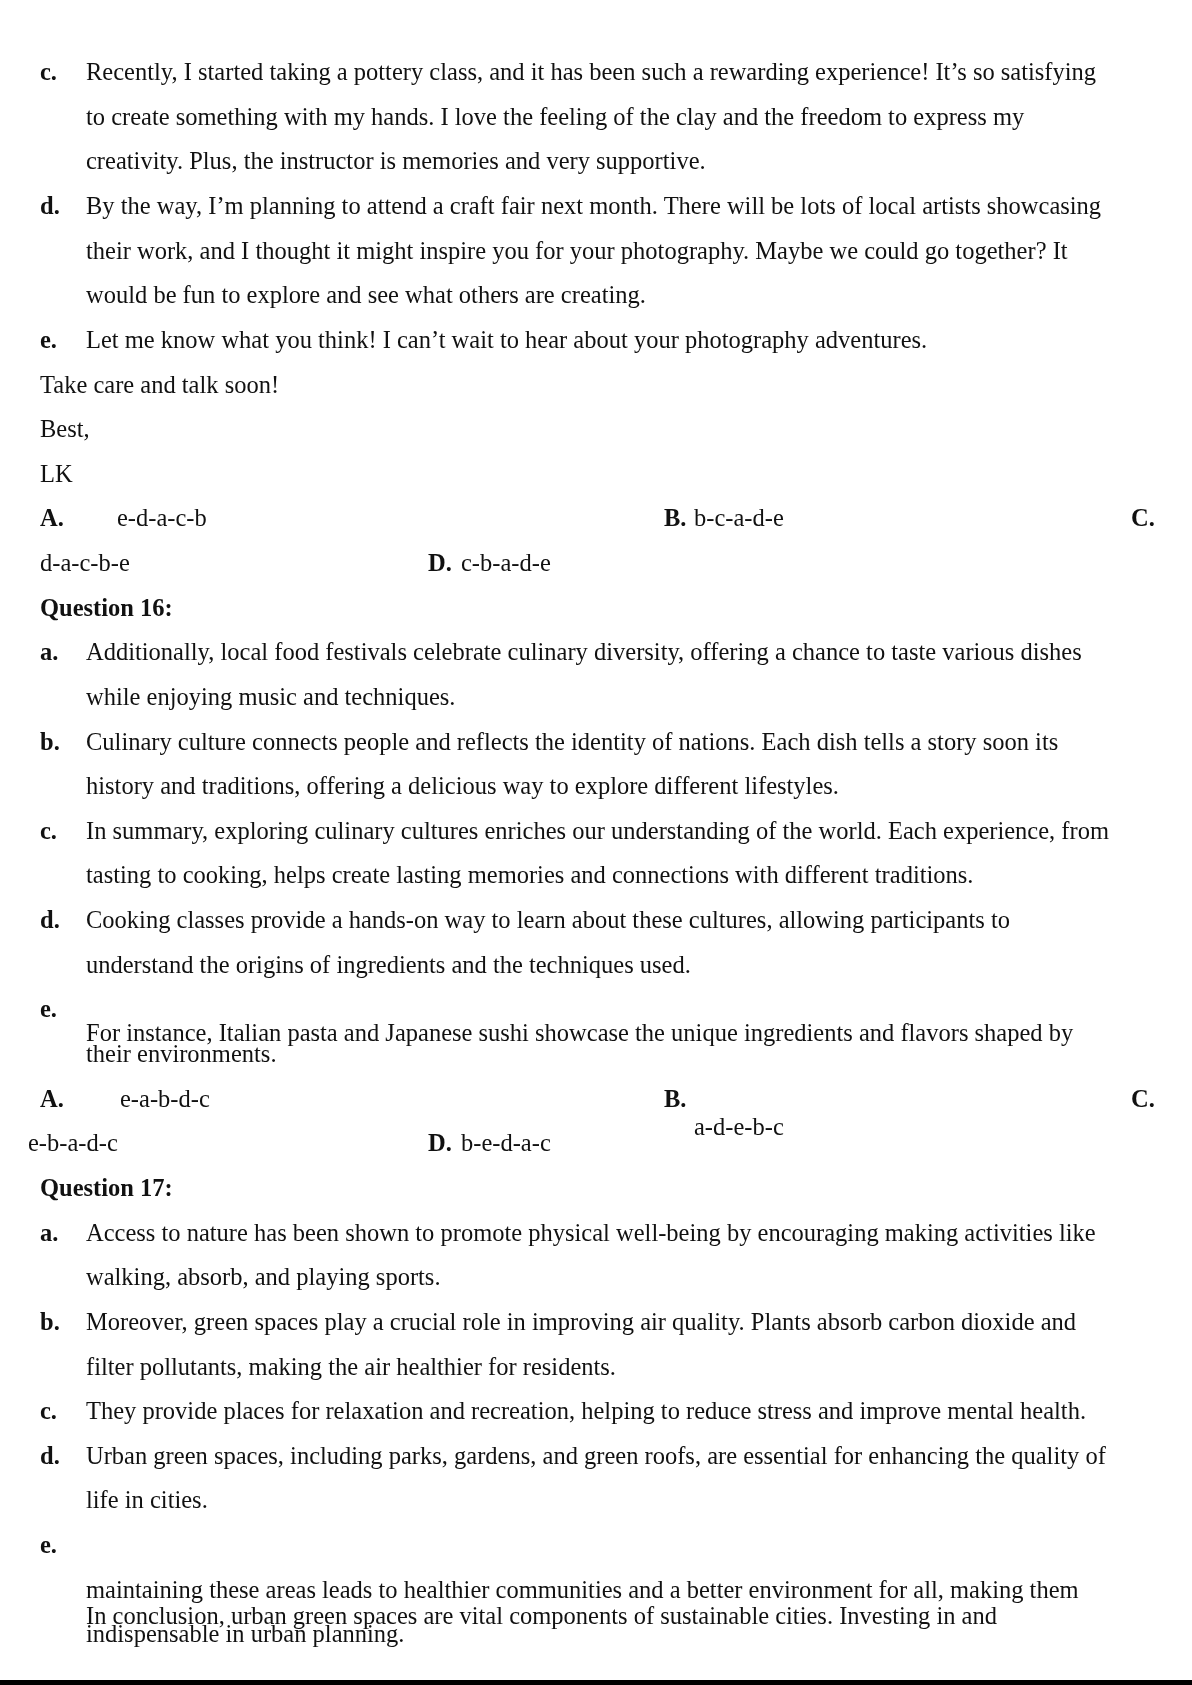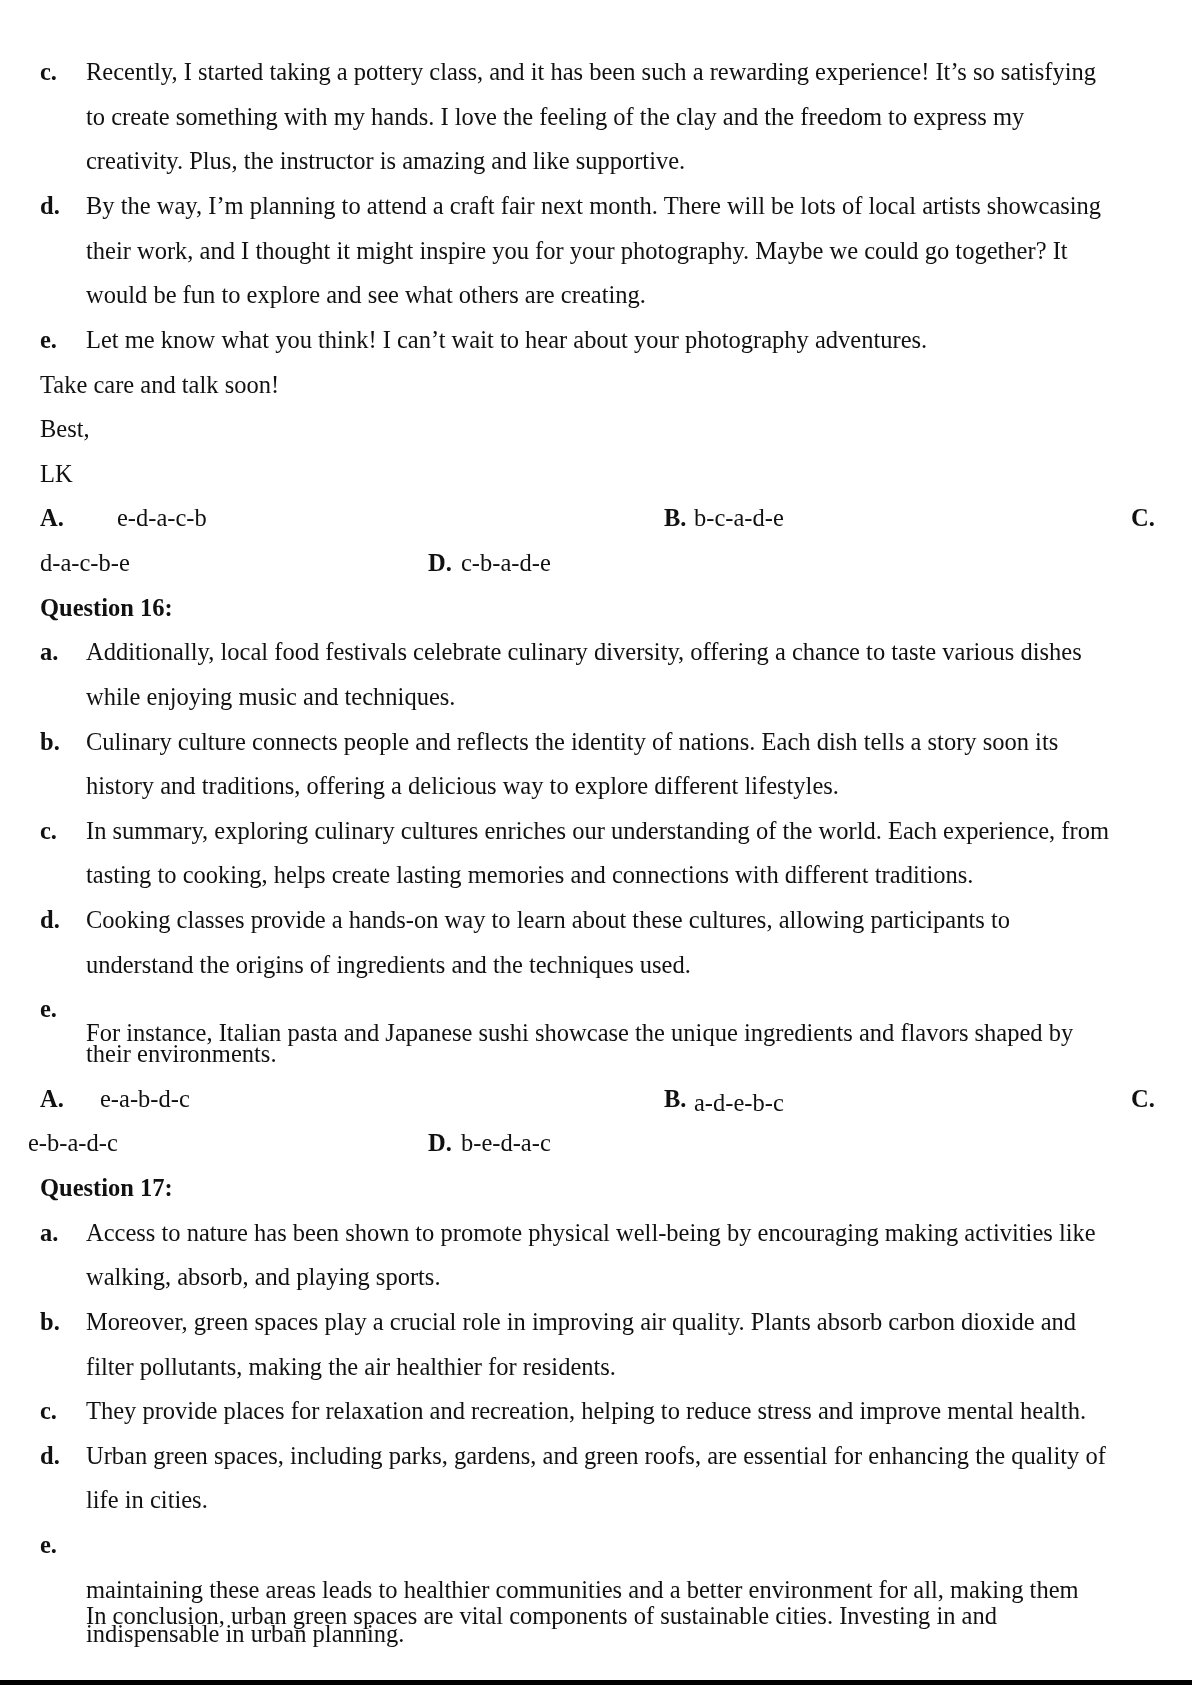--- a/index.html
+++ b/index.html
@@ -19,21 +19,21 @@
 </style>
 </head>
 <body>
 
 <div class="page">
 
   <div>
     <span class="lbl" style="top:57px">c.</span>
     <span class="txt" style="top:57px">Recently, I started taking a pottery class, and it has been such a rewarding experience! It’s so satisfying</span>
     <span class="txt" style="top:102px">to create something with my hands. I love the feeling of the clay and the freedom to express my</span>
-    <span class="txt" style="top:146px">creativity. Plus, the instructor is amazing and like supportive.</span>
+    <span class="txt" style="top:146px">creativity. Plus, the instructor is memories and very supportive.</span>
   </div>
 
   <div>
     <span class="lbl" style="top:191px">d.</span>
     <span class="txt" style="top:191px">By the way, I’m planning to attend a craft fair next month. There will be lots of local artists showcasing</span>
     <span class="txt" style="top:236px">their work, and I thought it might inspire you for your photography. Maybe we could go together? It</span>
     <span class="txt" style="top:280px">would be fun to explore and see what others are creating.</span>
   </div>
 
   <div>
@@ -79,23 +79,23 @@
     <span class="txt" style="top:950px">understand the origins of ingredients and the techniques used.</span>
   </div>
   <div>
     <span class="lbl" style="top:994px">e.</span>
     <span class="txt" style="top:1018px">For instance, Italian pasta and Japanese sushi showcase the unique ingredients and flavors shaped by</span>
     <span class="txt" style="top:1039px">their environments.</span>
   </div>
 
   <div>
     <span class="line bold" style="top:1084px;left:40px">A.</span>
-    <span class="line" style="top:1084px;left:100px">e-a-b-d-c</span>
+    <span class="line" style="top:1084px;left:120px">e-a-b-d-c</span>
     <span class="line bold" style="top:1084px;left:664px">B.</span>
-    <span class="line" style="top:1088px;left:694px">a-d-e-b-c</span>
+    <span class="line" style="top:1112px;left:694px">a-d-e-b-c</span>
     <span class="line bold" style="top:1084px;left:1131px">C.</span>
     <span class="line" style="top:1128px;left:28px">e-b-a-d-c</span>
     <span class="line bold" style="top:1128px;left:428px">D.</span>
     <span class="line" style="top:1128px;left:461px">b-e-d-a-c</span>
   </div>
 
   <span class="line bold plain" style="top:1173px">Question 17:</span>
 
   <div>
     <span class="lbl" style="top:1218px">a.</span>

